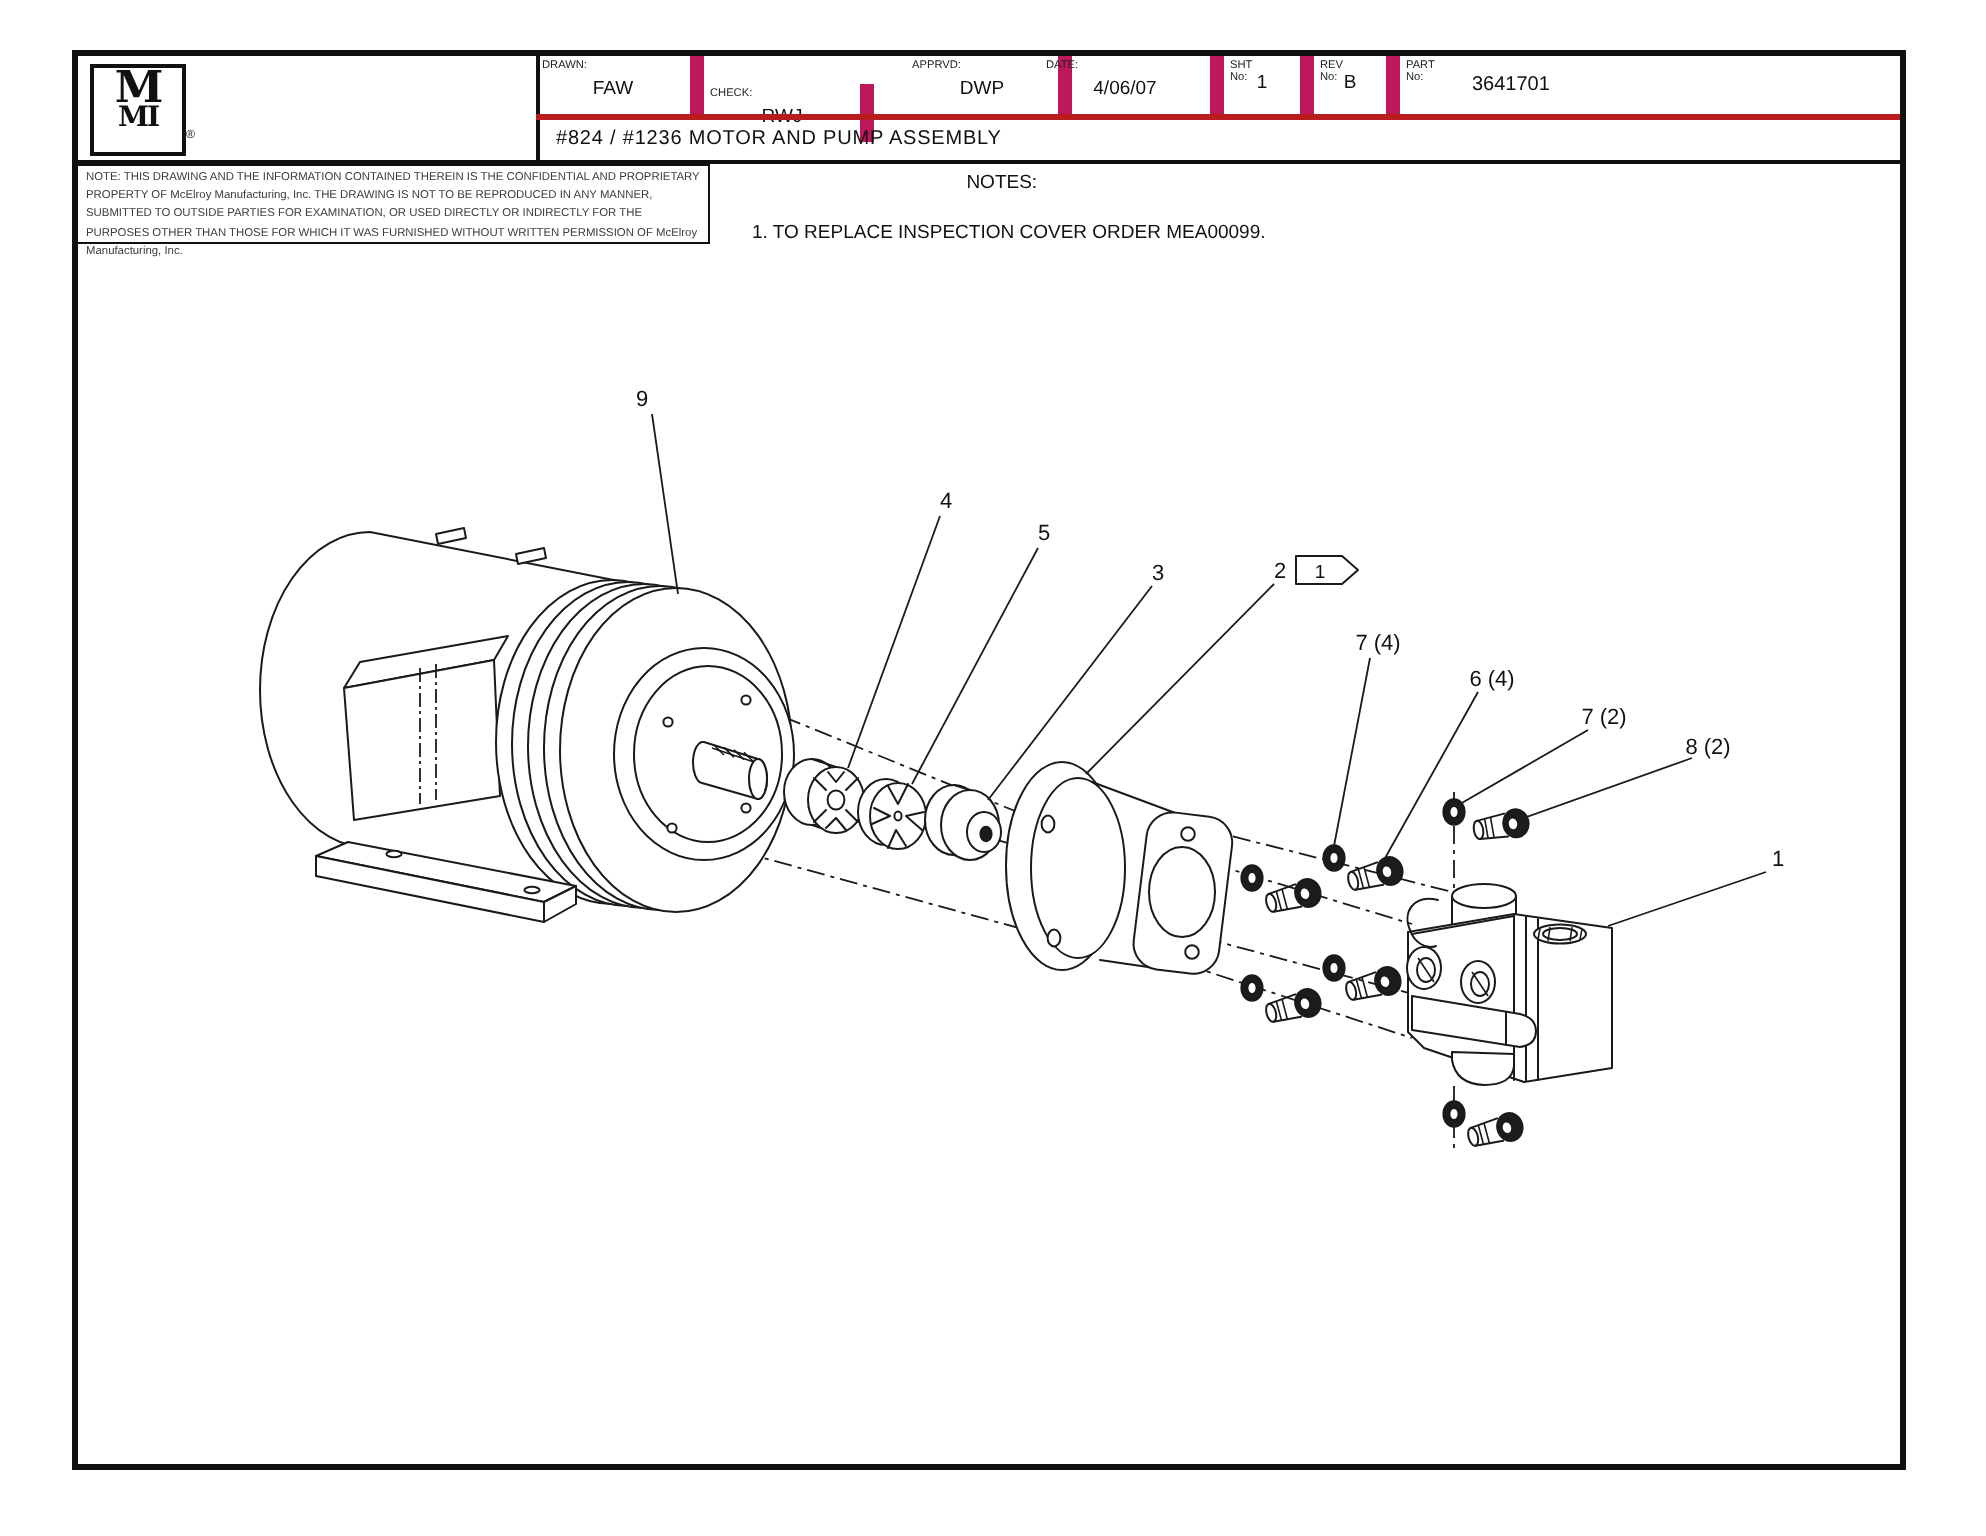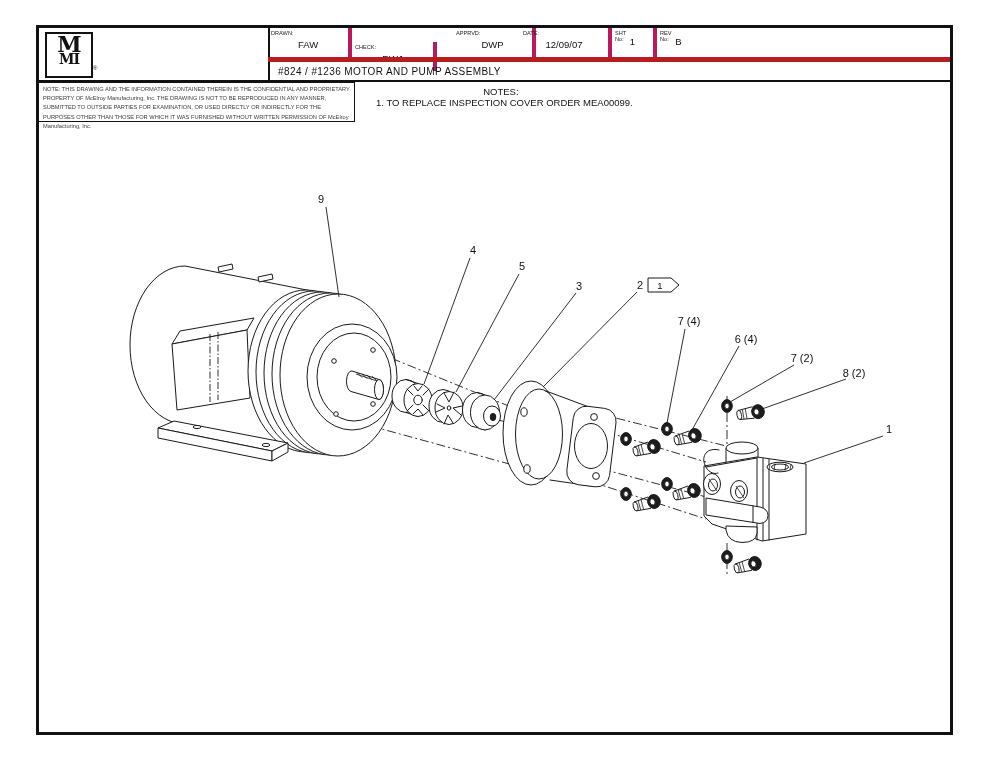--- a/index.html
+++ b/index.html
@@ -15,34 +15,34 @@
   .logobox .l2{display:block;font-size:14px;margin-top:-3px;letter-spacing:-1px;}
   .companycol{position:absolute;left:58px;top:0;width:171px;height:52px;}
   .crow{position:absolute;left:0;width:100%;text-align:center;}
   .cname{top:3px;font-size:10px;}
   .ctag{top:19px;font-size:9.5px;}
   .cloc{top:36px;font-size:7px;}
   .cline{position:absolute;left:2px;right:2px;border-top:1px solid #111;}
   .cl1{top:17px;}.cl2{top:33px;}
   .regmark{position:absolute;left:54px;top:37px;font-size:6px;}
   .fields{position:absolute;left:229px;top:0;right:0;height:29px;}
-  .fcell{position:absolute;top:0;height:29px;border-right:4px solid #be185d;box-sizing:border-box;}
+  .fcell{position:absolute;top:0;height:29px;border-right:7px solid #be185d;box-sizing:border-box;}
   .fcell:last-child{border-right:none;}
   .fl{position:absolute;left:3px;top:2px;font-size:5.6px;white-space:pre-line;line-height:1.15;color:#222;}
   .fv{position:absolute;left:0;right:0;top:11px;text-align:center;font-size:9.5px;}
   .fv.left{text-align:left;padding-left:36px;top:9px;font-size:10px;}
   .fv.mid{top:8px;}
-  .titlerow{position:absolute;left:229px;right:0;top:29px;height:23px;border-top:5px solid #b91c1c;box-sizing:border-box;}
+  .titlerow{position:absolute;left:229px;right:0;top:29px;height:23px;border-top:3px solid #b91c1c;box-sizing:border-box;}
   .dtitle{position:absolute;left:10px;top:4px;font-size:10px;letter-spacing:.4px;}
   
   .legalbox{position:absolute;left:0;top:54px;width:316px;height:40px;border:1px solid #111;border-left:none;box-sizing:border-box;
             padding:2px 4px;font-size:5.7px;line-height:1.62;color:#3c3c3c;}
   .notes{position:absolute;left:330px;top:58px;font-size:9.5px;text-align:center;}
   .notes .nh{display:block;}
-  .notes .ni{display:block;margin-left:7px;margin-top:0;}
+  .notes .ni{display:block;margin-left:7px;margin-top:14px;}
   
   svg.draw{position:absolute;left:0;top:0;}
   svg.draw *{vector-effect:non-scaling-stroke;}
   .ln{stroke:#1a1a1a;stroke-width:1;fill:none;stroke-linecap:round;stroke-linejoin:round;}
   .wf{stroke:#1a1a1a;stroke-width:1;fill:#ffffff;stroke-linejoin:round;}
   .df{stroke:#1a1a1a;stroke-width:1;fill:#1c1c1c;}
   .dd{stroke:#1a1a1a;stroke-width:.9;fill:none;stroke-dasharray:9 3 2 3;}
   .dd2{stroke:#1a1a1a;stroke-width:.9;fill:none;stroke-dasharray:7 2 1.5 2;}
   .thin{stroke:#1a1a1a;stroke-width:.8;fill:none;}
   .leader{stroke:#1a1a1a;stroke-width:.9;fill:none;}
@@ -71,31 +71,36 @@
       <div class="fcell" style="left:84px;width:85px;margin-top:14px;">
         <span class="fl">CHECK:</span>
         <span class="fv">RWJ</span>
       </div>
       <div class="fcell" style="left:185px;width:83px;">
         <span class="fl">APPRVD:</span>
         <span class="fv">DWP</span>
       </div>
       <div class="fcell" style="left:252px;width:92px;">
         <span class="fl">DATE:</span>
-        <span class="fv">12/09/07</span>
+        <span class="fv">4/06/07</span>
       </div>
       <div class="fcell" style="left:344px;width:45px;">
         <span class="fl">SHT
 No:</span>
         <span class="fv mid">1</span>
       </div>
       <div class="fcell" style="left:389px;width:43px;">
         <span class="fl">REV
 No:</span>
         <span class="fv mid">B</span>
+      </div>
+      <div class="fcell" style="left:432px;right:0;width:auto;">
+        <span class="fl">PART
+No:</span>
+        <span class="fv left">3641701</span>
       </div>
     </div>
 
     <div class="titlerow">
       <span class="dtitle">#824 / #1236 MOTOR AND PUMP ASSEMBLY</span>
     </div>
   </div>
 
   <div class="legalbox">
     <span>NOTE: THIS DRAWING AND THE INFORMATION CONTAINED THEREIN IS THE CONFIDENTIAL AND PROPRIETARY PROPERTY OF McElroy Manufacturing, Inc. THE DRAWING IS NOT TO BE REPRODUCED IN ANY MANNER, SUBMITTED TO OUTSIDE PARTIES FOR EXAMINATION, OR USED DIRECTLY OR INDIRECTLY FOR THE PURPOSES OTHER THAN THOSE FOR WHICH IT WAS FURNISHED WITHOUT WRITTEN PERMISSION OF McElroy Manufacturing, Inc.</span>

